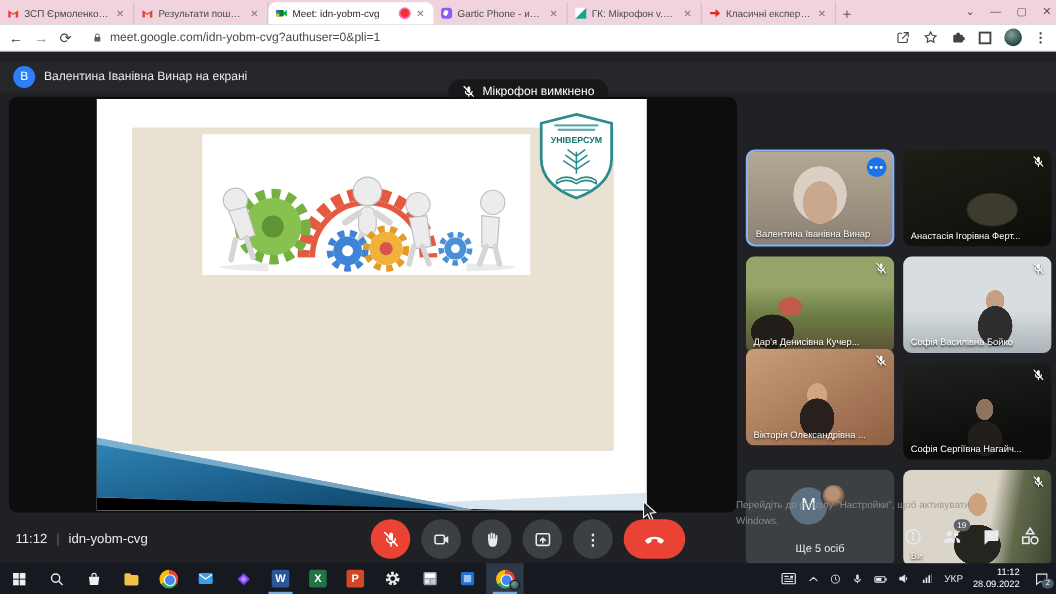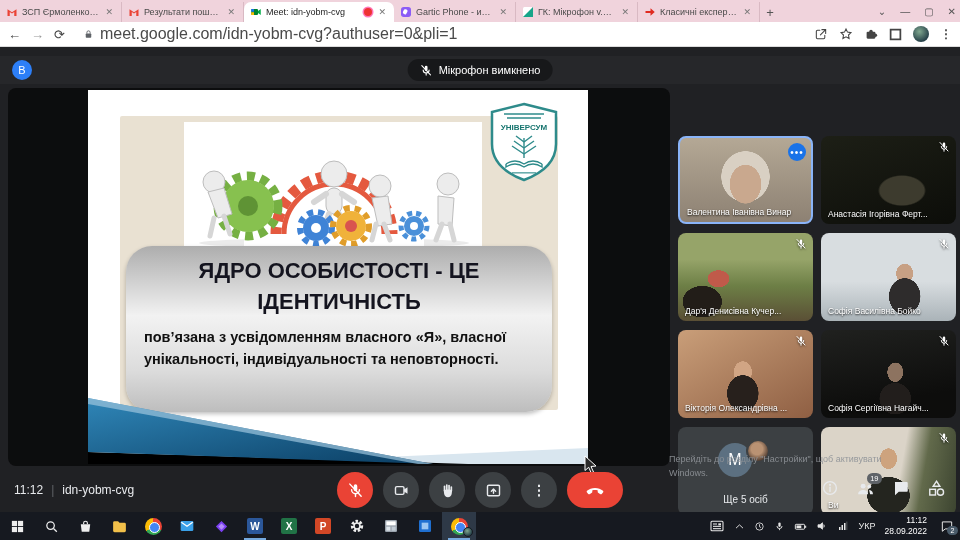--- a/index.html
+++ b/index.html
@@ -15,31 +15,31 @@
   .favicon { width:12px; height:12px; flex:0 0 12px; }
   .recdot { width:8px; height:8px; border-radius:50%; background:#e33; box-shadow:0 0 0 1.5px #f7b; flex:0 0 8px; }
   .newtab { width:20px; height:20px; font-size:13px; color:#555; display:flex; align-items:center; justify-content:center; cursor:pointer; }
   .wincontrols { position:absolute; right:4px; top:0; height:22px; display:flex; align-items:center; gap:14px; font-size:10px; color:#555; }
   .wincontrols span { cursor:pointer; }
 
   .navbar { position:absolute; left:0; top:22px; width:960px; height:25px; background:#fff; border-bottom:1px solid #dcdcdc; display:flex; align-items:center; padding:0 8px; gap:10px; }
   .navbtn { font-size:13px; color:#444; cursor:pointer; line-height:1; }
   .navbtn.fwd { color:#999; }
   .omnibox { flex:1; display:flex; align-items:center; gap:6px; height:19px; border-radius:10px; padding:0 8px; color:#555; }
-  .omnibox .url { font-size:16px; color:#4a4a4a; }
+  .omnibox .url { font-size:11px; color:#4a4a4a; }
   .navicons { display:flex; align-items:center; gap:11px; color:#444; }
   .navicons svg { display:block; }
   .avatar-nav { width:16px; height:16px; border-radius:50%; background:radial-gradient(circle at 40% 35%, #7fa78f, #27424a 70%); cursor:pointer; }
 
   
   .meet { position:absolute; left:0; top:47px; width:960px; height:465px; background:#202124; }
   .banner { position:absolute; left:0; top:9px; width:960px; height:28px; background:#26272a; display:flex; align-items:center; padding:0 12px; }
   .banner .bavatar { width:20px; height:20px; border-radius:50%; background:#2d7ff7; color:#fff; font-size:11px; display:flex; align-items:center; justify-content:center; margin-right:8px; }
   .banner .btext { color:#e8eaed; font-size:11px; }
-  .micpill { position:absolute; left:50%; transform:translateX(-50%); top:3px; height:22px; background:#17181a; border-radius:12px; color:#fff; font-size:11px; display:flex; align-items:center; gap:6px; padding:0 12px; }
+  .micpill { position:absolute; left:50%; transform:translateX(-50%); top:16px; height:22px; background:#17181a; border-radius:12px; color:#fff; font-size:11px; display:flex; align-items:center; gap:6px; padding:0 12px; }
 
   .stage { position:absolute; left:8px; top:41px; width:662px; height:378px; background:#0c0d0e; border-radius:8px; }
   .slide { position:absolute; left:80px; top:2px; width:500px; height:374px; background:#fff; overflow:hidden; }
   .beige { position:absolute; left:32px; top:26px; width:438px; height:294px; background:#e9e1d2; border-radius:2px; }
   .slidelogo { position:absolute; left:400px; top:12px; width:72px; height:80px; }
   .slideimg { position:absolute; left:96px; top:32px; width:298px; height:128px; background:#fff; }
   .silverbox { position:absolute; left:38px; top:156px; width:426px; height:166px; border-radius:26px; background:linear-gradient(180deg,#adadad,#f2f2f2 42%,#dcdcdc 75%,#bdbdbd); box-shadow:0 2px 4px rgba(0,0,0,.25); }
   .slidetitle { margin:10px 20px 0; text-align:center; font-size:22px; font-weight:bold; color:#14141f; line-height:1.4; }
   .slidebody { margin:8px 18px 0; font-size:14.5px; font-weight:bold; color:#111; line-height:1.55; }
   .slidefoot { position:absolute; left:0; bottom:0; width:500px; height:76px; }
@@ -308,20 +308,21 @@
         </svg>
       <div class="avatar-nav"></div>
       <span style="font-size:12px;font-weight:bold">⋮</span>
     </div>
   </div>
 
   <div class="meet">
 
     <div class="banner">
       <div class="bavatar">В</div>
+      <div class="btext">Валентина Іванівна Винар на екрані</div>
       <div class="micpill">
         <svg width="13" height="13" viewBox="0 0 24 24">
             <use href="#i-micoff"></use>
           </svg>
         <span>Мікрофон вимкнено</span>
       </div>
     </div>
 
     <div class="stage">
       <div class="slide">
@@ -381,24 +382,20 @@
             <path d="M192 102l-4 16M200 102l6 16" stroke="#d6d6d6" stroke-width="5" stroke-linecap="round" fill="none"></path>
           </g>
 
           <g fill="#ececec" stroke="#bdbdbd" stroke-width="1">
             <circle cx="264" cy="62" r="11"></circle>
             <path d="M254 74l16 2-2 28-14-2z"></path>
             <path d="M258 102l-6 16M266 102l4 16" stroke="#d6d6d6" stroke-width="5" stroke-linecap="round" fill="none"></path>
           </g>
         </svg>
 
-        <div class="silverbox">
-          <div class="slidetitle">ЯДРО ОСОБИСТОСТІ - ЦЕ ІДЕНТИЧНІСТЬ</div>
-          <div class="slidebody">пов’язана з усвідомленням власного «Я», власної унікальності, індивідуальності та неповторності.</div>
-        </div>
 
         <svg class="slidefoot" viewBox="0 0 500 76" preserveAspectRatio="none">
           <defs>
             <linearGradient id="bluegrad" x1="0" y1="0" x2="1" y2="1">
               <stop offset="0" stop-color="#2f86b8"></stop>
                 <stop offset="1" stop-color="#0b3e63"></stop>
             </linearGradient>
           </defs>
           <polygon points="140,76 500,60 500,76" fill="#d9e6ef"></polygon>
           <polygon points="0,64 380,76 0,76" fill="#000"></polygon>
@@ -433,21 +430,21 @@
         <div class="pname">Дар'я Денисівна Кучер...</div>
       </div>
 
       <div class="tile v4" style="left:143px;top:144px">
         <svg class="tmic" width="12" height="12" viewBox="0 0 24 24">
             <use href="#i-micoff"></use>
           </svg>
         <div class="pname">Софія Василівна Бойко</div>
       </div>
 
-      <div class="tile v5" style="left:0;top:241px">
+      <div class="tile v5" style="left:0;top:228px">
         <svg class="tmic" width="12" height="12" viewBox="0 0 24 24">
             <use href="#i-micoff"></use>
           </svg>
         <div class="pname">Вікторія Олександрівна ...</div>
       </div>
 
       <div class="tile v6" style="left:143px;top:241px">
         <svg class="tmic" width="12" height="12" viewBox="0 0 24 24">
             <use href="#i-micoff"></use>
           </svg>

